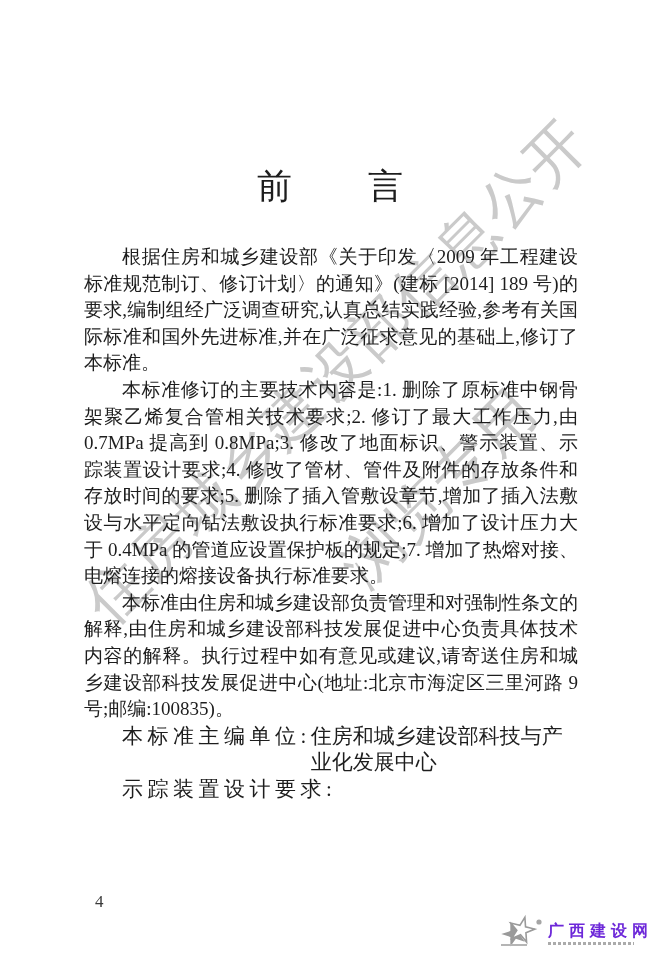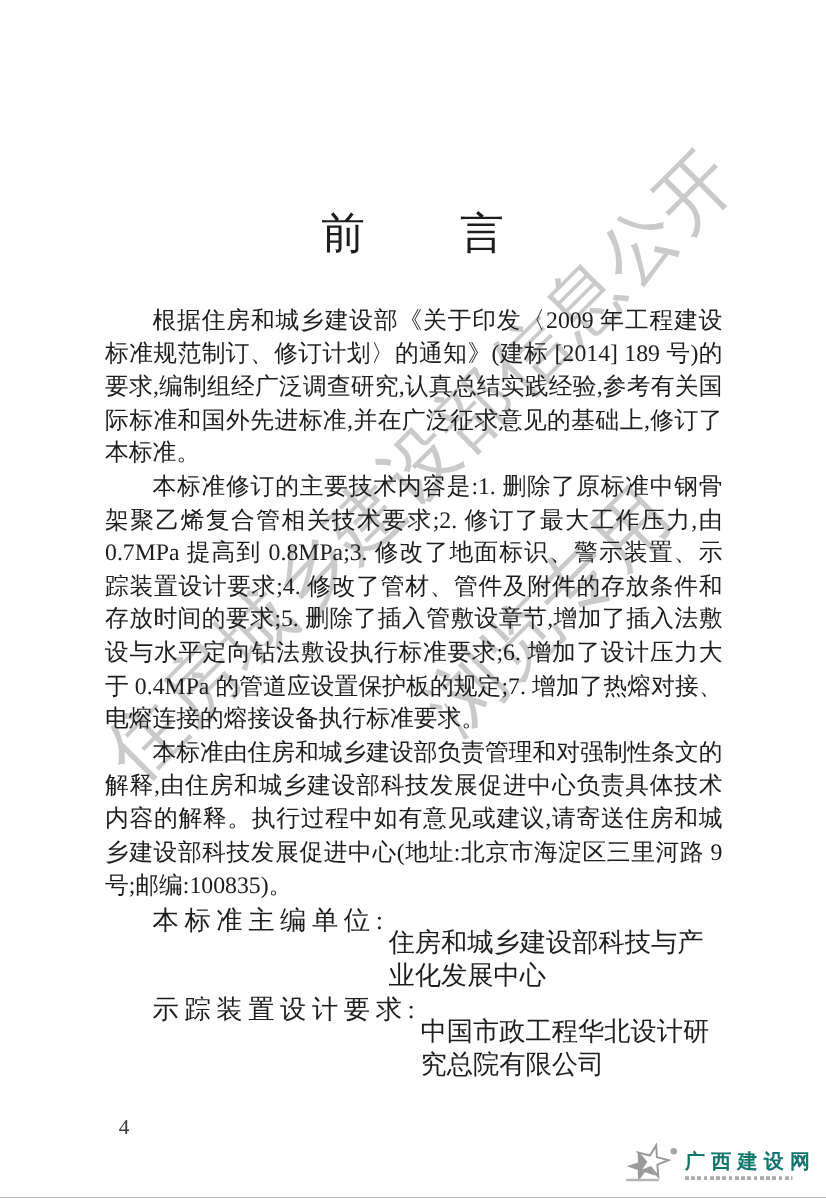--- a/index.html
+++ b/index.html
@@ -51,21 +51,21 @@
     display: flex;
     font-size: 21px;
     line-height: 26.6px;
     padding-left: 38px;
   }
   .editor-label {
     flex: 0 0 auto;
     letter-spacing: 4.5px;
     white-space: nowrap;
   }
-  .editor-value { width: 308px; margin-top: 18px; }
+  .editor-value { width: 308px; }
   
   .page-number {
     position: absolute;
     left: 95px; top: 892px;
     z-index: 1;
     font-size: 17px;
     color: #3a3a3a;
   }
   
   .site-logo {
@@ -73,21 +73,21 @@
     right: 8px; bottom: 5px;
     z-index: 1;
     display: flex;
     align-items: center;
     gap: 5px;
   }
   .logo-text-block { display: flex; flex-direction: column; }
   .logo-text {
     font-size: 16px;
     font-weight: bold;
-    color: #0f766e;
+    color: #6d28d9;
     letter-spacing: 5px;
     line-height: 18px;
   }
   .logo-tagline {
     margin-top: 2px;
     height: 3px;
     width: 86px;
     background: repeating-linear-gradient(90deg, #ababab 0 3px, transparent 3px 5px);
   }
 </style>
@@ -105,21 +105,20 @@
     <p class="para">根据住房和城乡建设部《关于印发〈2009 年工程建设标准规范制订、修订计划〉的通知》(建标 [2014] 189 号)的要求,编制组经广泛调查研究,认真总结实践经验,参考有关国际标准和国外先进标准,并在广泛征求意见的基础上,修订了本标准。</p>
     <p class="para">本标准修订的主要技术内容是:1. 删除了原标准中钢骨架聚乙烯复合管相关技术要求;2. 修订了最大工作压力,由 0.7MPa 提高到 0.8MPa;3. 修改了地面标识、警示装置、示踪装置设计要求;4. 修改了管材、管件及附件的存放条件和存放时间的要求;5. 删除了插入管敷设章节,增加了插入法敷设与水平定向钻法敷设执行标准要求;6. 增加了设计压力大于 0.4MPa 的管道应设置保护板的规定;7. 增加了热熔对接、电熔连接的熔接设备执行标准要求。</p>
     <p class="para">本标准由住房和城乡建设部负责管理和对强制性条文的解释,由住房和城乡建设部科技发展促进中心负责具体技术内容的解释。执行过程中如有意见或建议,请寄送住房和城乡建设部科技发展促进中心(地址:北京市海淀区三里河路 9 号;邮编:100835)。</p>
 
     <div class="editor-row">
       <span class="editor-label">本标准主编单位:</span>
       <span class="editor-value">住房和城乡建设部科技与产业化发展中心</span>
     </div>
     <div class="editor-row">
       <span class="editor-label">示踪装置设计要求:</span>
-      <span class="editor-value">中国市政工程华北设计研究总院有限公司</span>
     </div>
   </div>
 
   <div class="page-number">4</div>
 
   <div class="site-logo">
     <span>
       <svg width="44" height="36" viewBox="0 0 44 36" aria-hidden="true">
 
         <path d="M12 2 L14.9 11 L24.4 11 L16.7 16.6 L19.6 25.6 L12 20 L4.4 25.6 L7.3 16.6 L-0.4 11 L9.1 11 Z" transform="translate(3,6) rotate(-18 12 14)" fill="#9a9a9a"></path>

